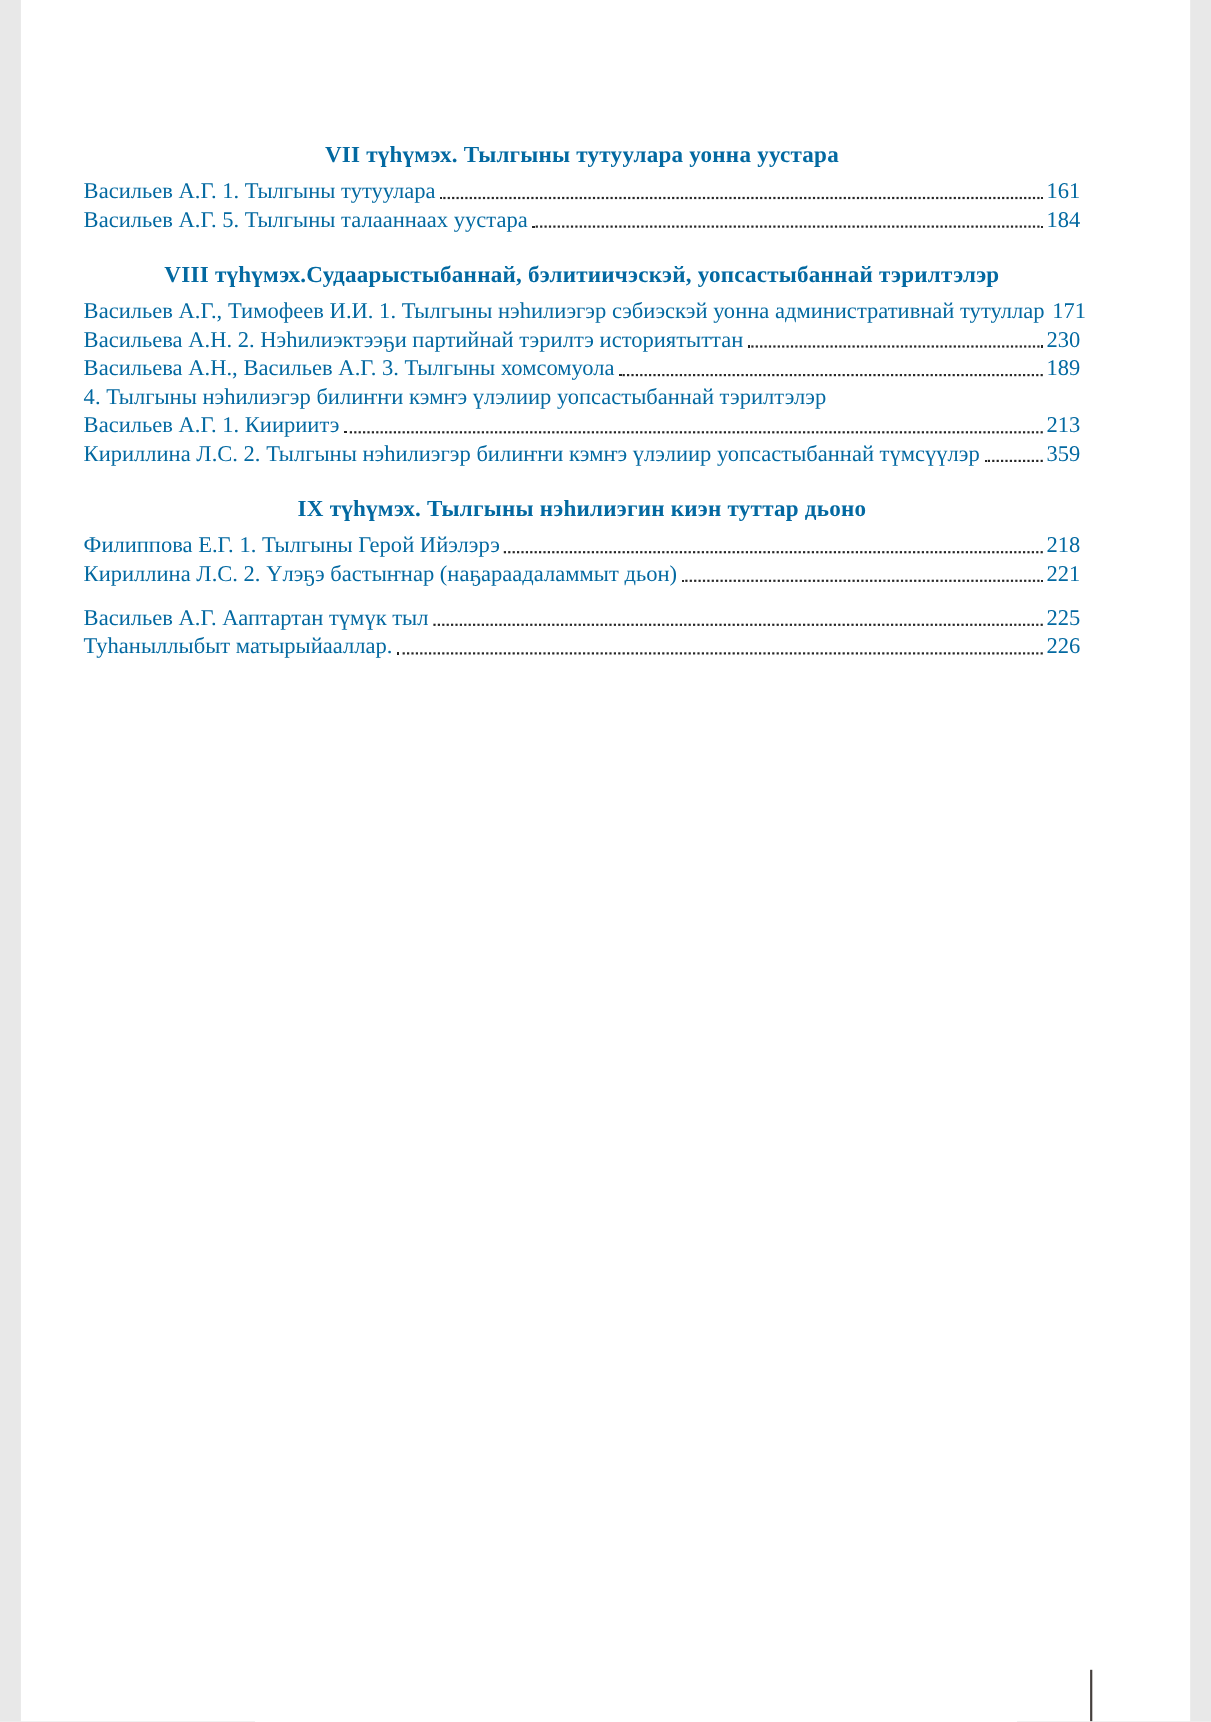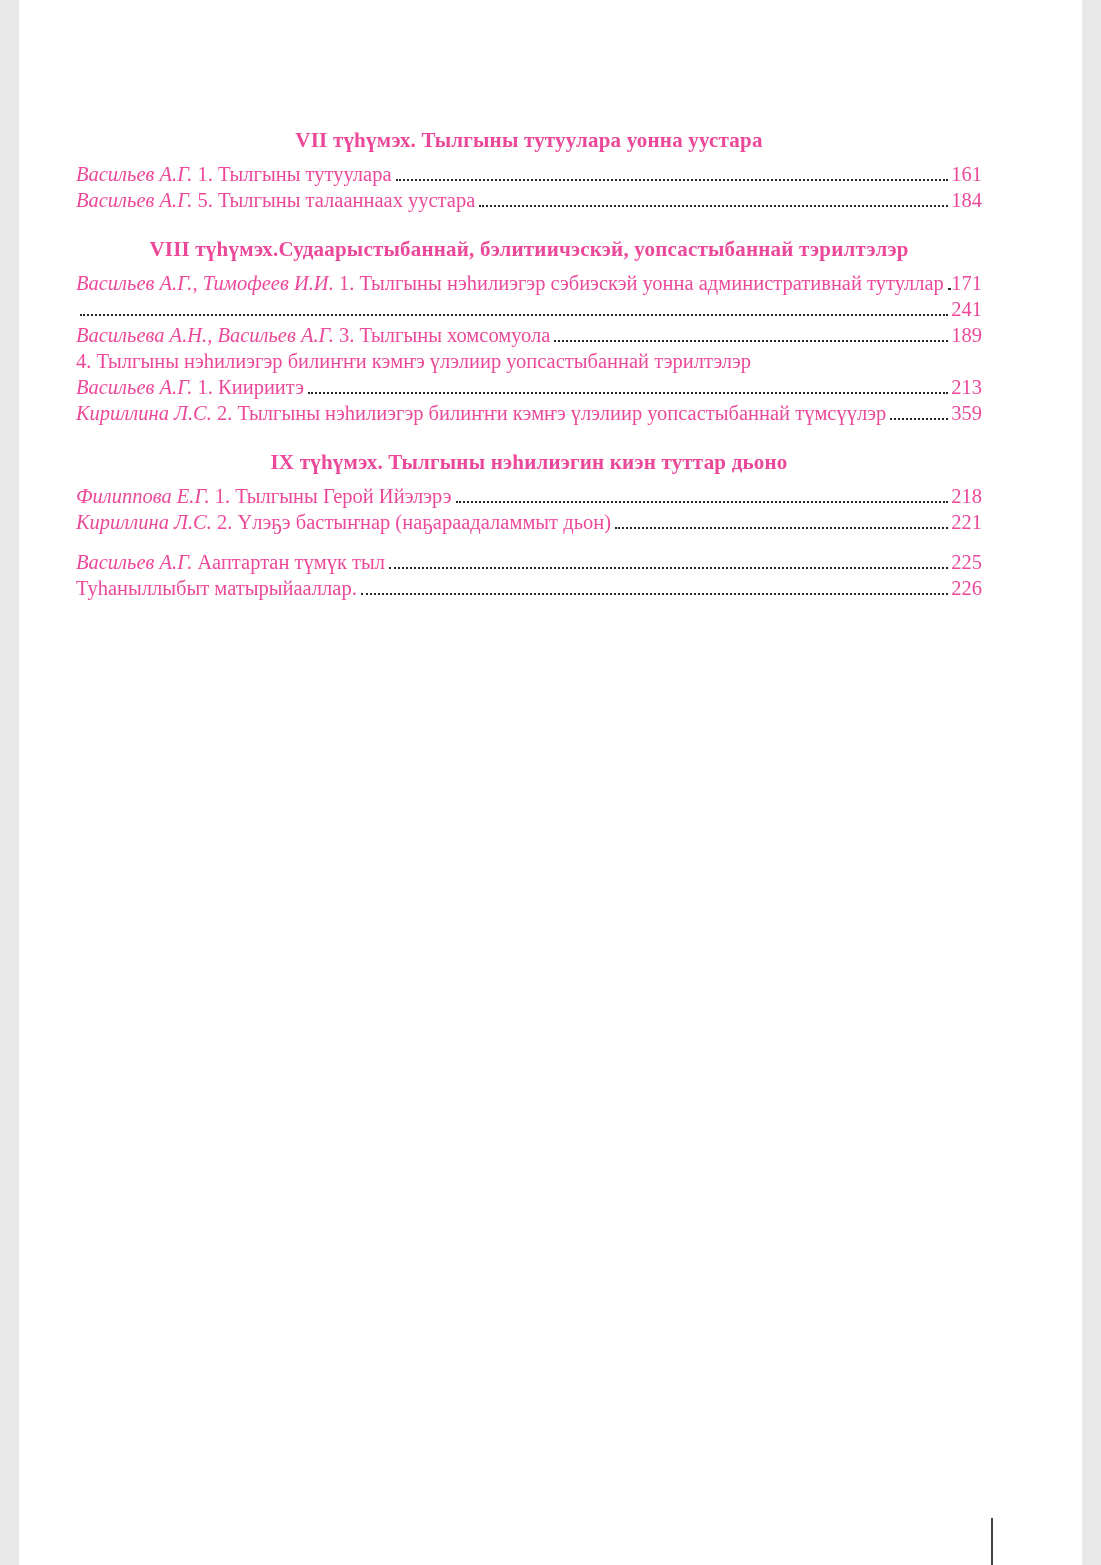--- a/index.html
+++ b/index.html
@@ -8,21 +8,21 @@
     background: #e8e8e8;
   }
   .page {
     position: relative;
     width: 1063px;
     height: 1565px;
     background: #ffffff;
     margin: 0 auto;
     overflow: hidden;
     font-family: "Liberation Serif", "DejaVu Serif", serif;
-    color: #ec4899;
+    color: #0369a1;
   }
   .content {
     position: absolute;
     left: 57px;
     right: 100px;
     top: 127px;
   }
   .toc-heading {
     font-size: 21px;
     font-weight: bold;
@@ -40,21 +40,20 @@
   .entry {
     display: flex;
     align-items: baseline;
     line-height: 26px;
     font-size: 20.5px;
   }
   .line {
     white-space: nowrap;
   }
   .authors {
-    font-style: italic;
   }
   .authors:empty {
     display: none;
   }
   .leader {
     flex: 1 1 auto;
     min-width: 0;
     align-self: flex-end;
     border-bottom: 2.4px dotted #262626;
     margin: 0 3px 6px 4px;
@@ -108,22 +107,26 @@
       <div class="toc-heading">VIII түһүмэх.Судаарыстыбаннай, бэлитиичэскэй, уопсастыбаннай тэрилтэлэр</div>
       <div class="entry">
         <span class="line">
           <span class="authors">Васильев А.Г., Тимофеев И.И.</span>
           <span class="title">1. Тылгыны нэһилиэгэр сэбиэскэй уонна административнай тутуллар</span>
         </span>
         <span class="leader"></span>
         <span class="pagenum">171</span>
       </div>
       <div class="entry">
-        <span class="leader"></span>
-        <span class="pagenum">241</span>
+        <span class="line">
+          <span class="authors">Васильева А.Н.</span>
+          <span class="title">2. Нэһилиэктээҕи партийнай тэрилтэ историятыттан</span>
+        </span>
+        <span class="leader"></span>
+        <span class="pagenum">230</span>
       </div>
       <div class="entry">
         <span class="line">
           <span class="authors">Васильева А.Н., Васильев А.Г.</span>
           <span class="title">3. Тылгыны хомсомуола</span>
         </span>
         <span class="leader"></span>
         <span class="pagenum">189</span>
       </div>
       <div class="entry no-leader">

